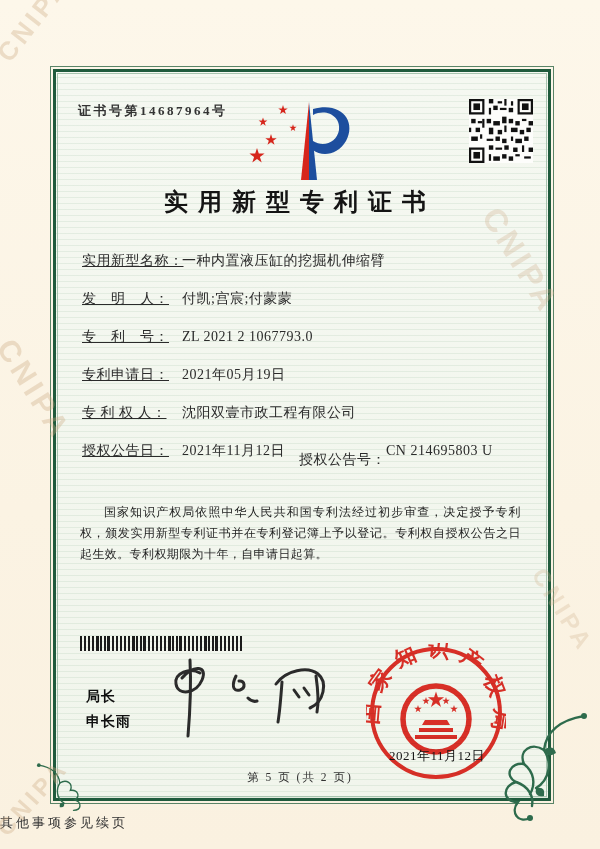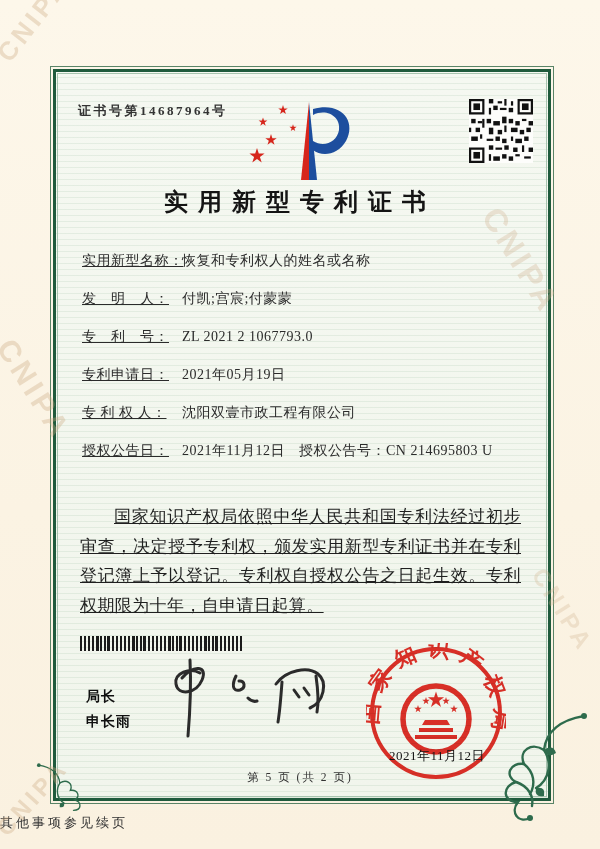--- a/index.html
+++ b/index.html
@@ -31,25 +31,25 @@
   .title{position:absolute;left:0;top:186px;width:100%;text-align:center;z-index:2;
          font-size:24px;font-weight:bold;letter-spacing:10px;color:#141414;}
   
   .fields{position:absolute;left:82px;top:250px;width:440px;font-size:14px;
           color:#2b2b2b;line-height:22px;z-index:2;}
   .row{margin-bottom:16px;white-space:nowrap;}
   .lbl{display:inline-block;width:100px;vertical-align:top;letter-spacing:0.5px;text-decoration:underline;}
   .val{display:inline-block;vertical-align:top;letter-spacing:0.5px;}
   .row-address{margin-bottom:6px;}
   .row-address .val{max-width:336px;white-space:normal;}
-  .lbl2{display:inline-block;vertical-align:top;letter-spacing:0.5px;}
+  .lbl2{display:inline-block;vertical-align:top;letter-spacing:0.5px;margin-top:9px;}
   .pair2{margin-left:14px;}
   
   .bodytext{position:absolute;left:80px;top:502px;width:441px;z-index:2;
-            font-size:17px;line-height:1.74;color:#1f1f1f;text-align:justify;letter-spacing:0.4px;text-decoration:underline;}
+            font-size:12px;line-height:1.74;color:#1f1f1f;text-align:justify;letter-spacing:0.4px;}
   .bodytext p{margin:0;text-indent:2em;}
   
   .barcode{position:absolute;left:80px;top:636px;width:162px;height:15px;z-index:2;
     background:
       repeating-linear-gradient(90deg,#1b1b1b 0 2px,transparent 2px 4px),
       repeating-linear-gradient(90deg,#1b1b1b 0 1px,transparent 1px 9px);}
   .director{position:absolute;left:86px;top:684px;z-index:2;
     font-family:"Liberation Sans",sans-serif;font-weight:bold;font-size:14px;
     color:#101010;line-height:25px;letter-spacing:1px;}
   .signature{position:absolute;left:148px;top:650px;z-index:3;}
@@ -153,21 +153,21 @@
         <rect x="18" y="26" width="2" height="2"></rect>
       <rect x="21" y="25" width="2" height="1"></rect>
         <rect x="25" y="26" width="3" height="1"></rect>
     </g>
   </svg>
 
   <div class="title">实用新型专利证书</div>
 
   <div class="fields">
     <div class="row">
-      <span class="lbl">实用新型名称：</span><span class="val">恢复和专利权人的姓名或名称</span>
+      <span class="lbl">实用新型名称：</span><span class="val">一种内置液压缸的挖掘机伸缩臂</span>
     </div>
     <div class="row">
       <span class="lbl">发　明　人：</span><span class="val">付凯;宫宸;付蒙蒙</span>
     </div>
     <div class="row">
       <span class="lbl">专　利　号：</span><span class="val">ZL 2021 2 1067793.0</span>
     </div>
     <div class="row">
       <span class="lbl">专利申请日：</span><span class="val">2021年05月19日</span>
     </div>

